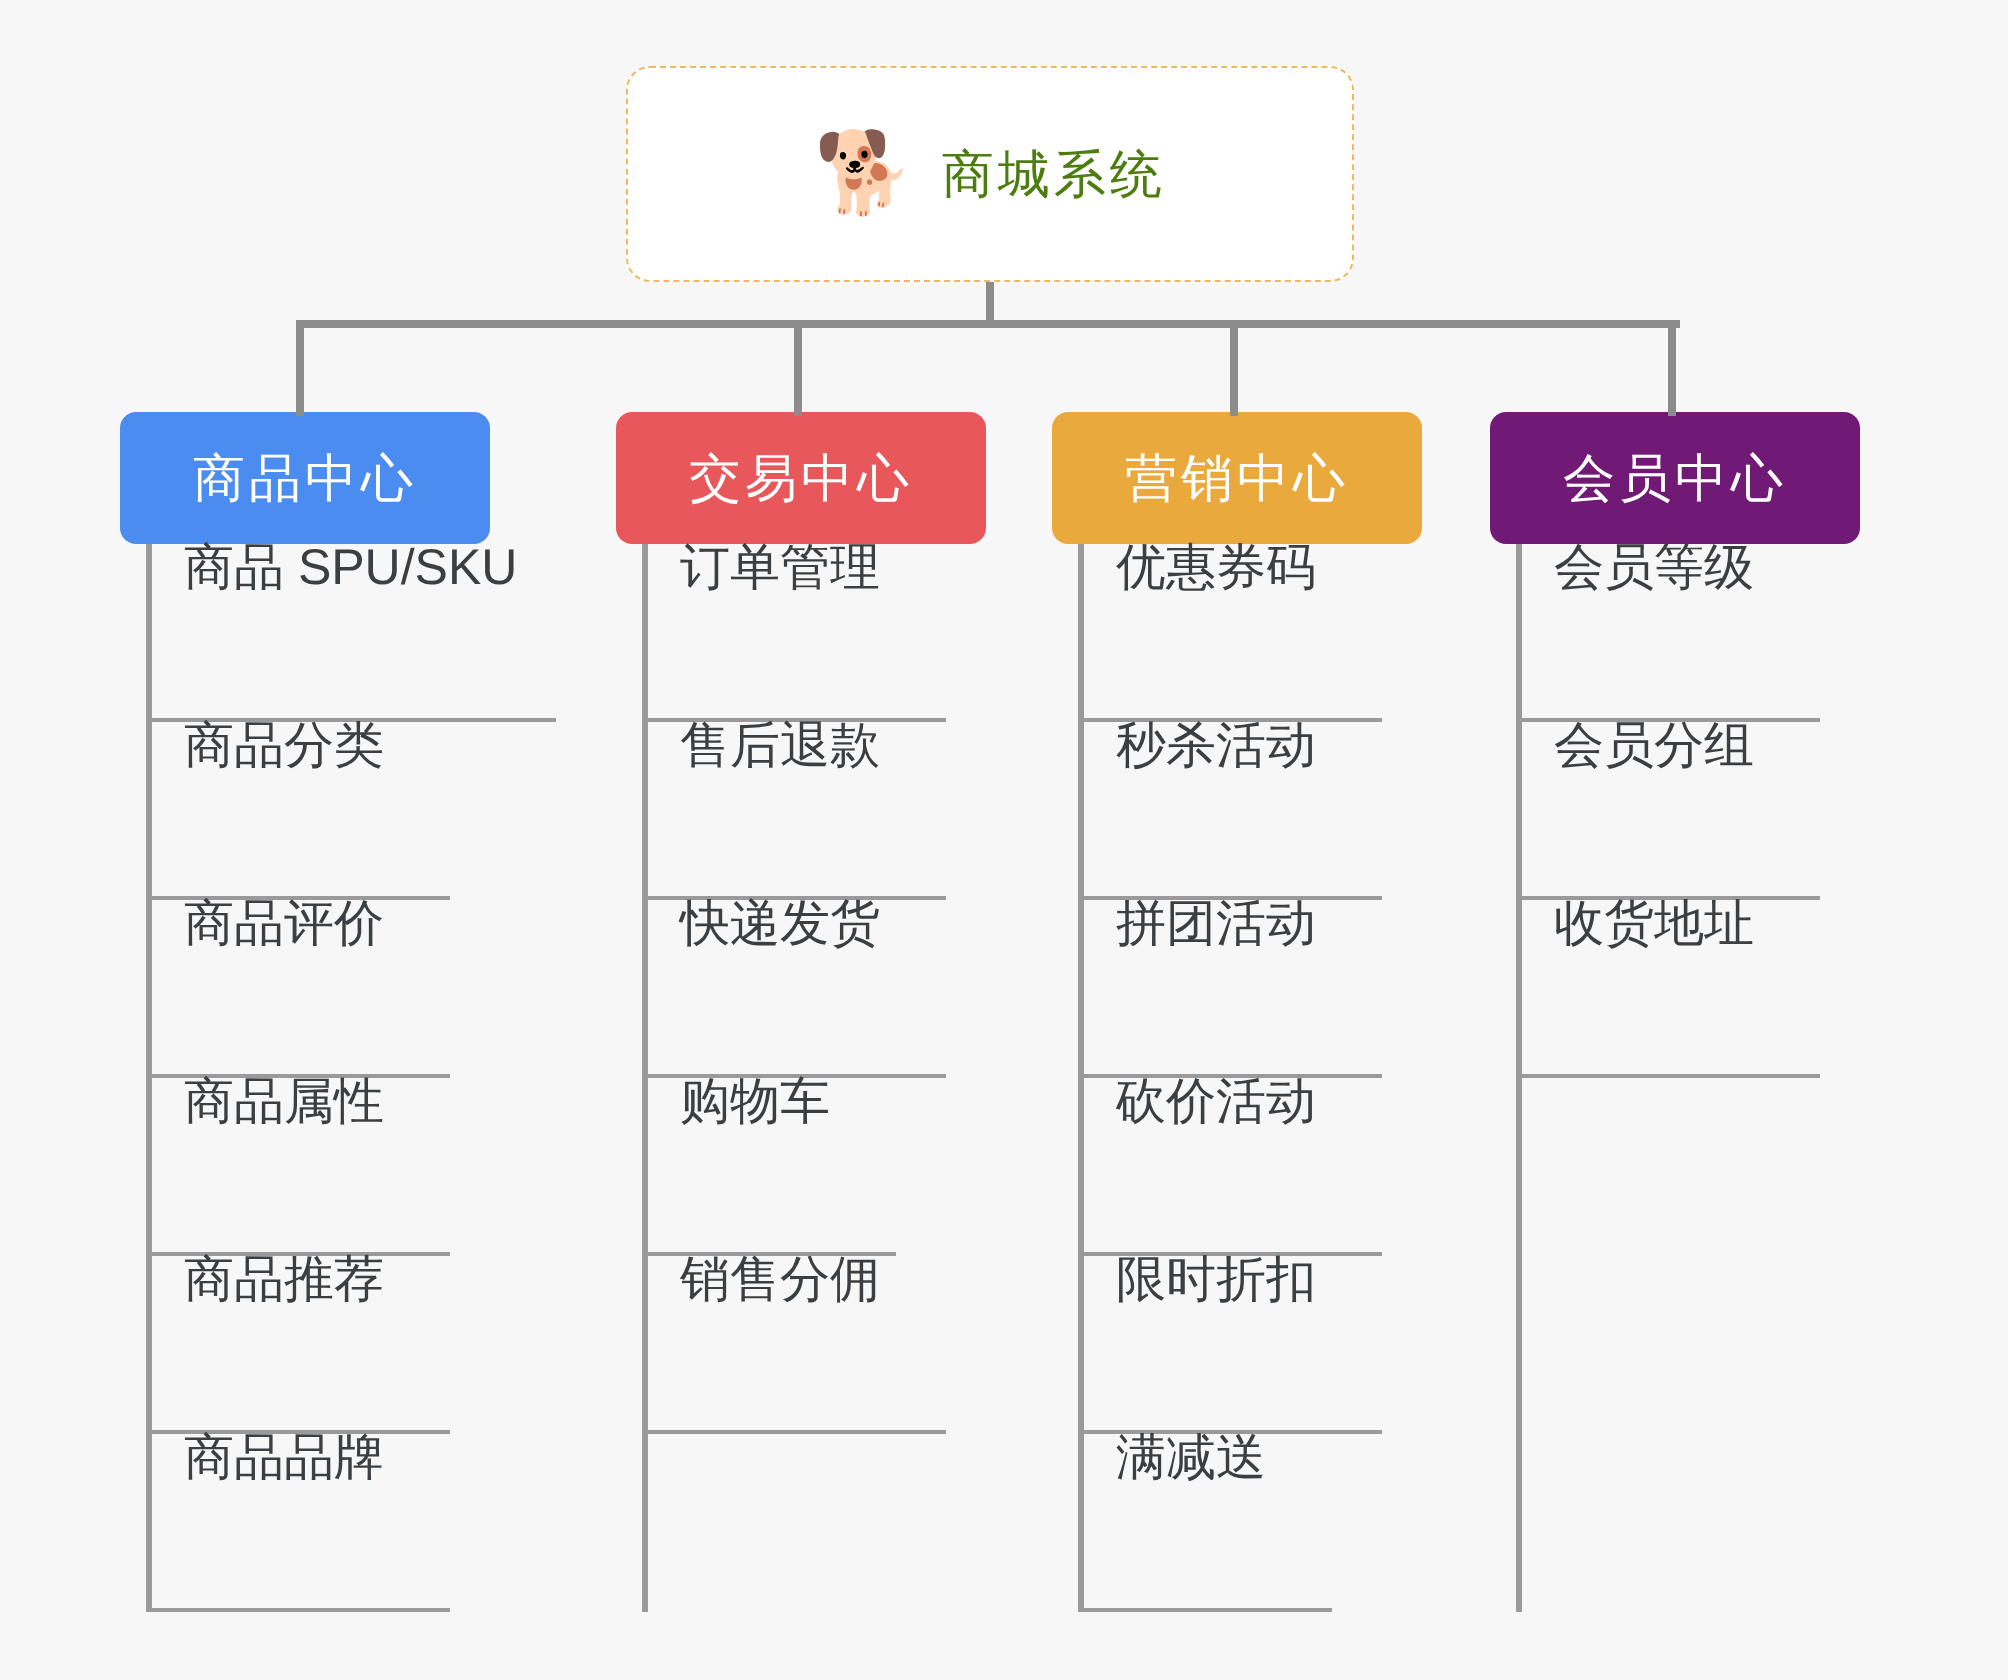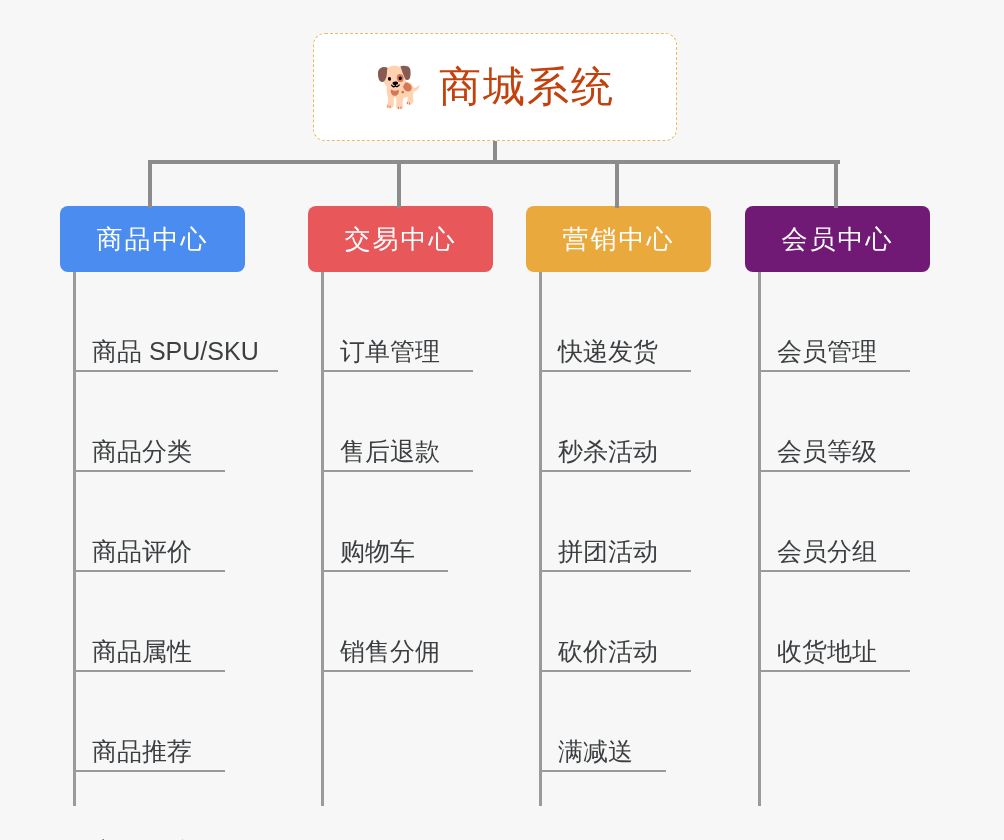--- a/index.html
+++ b/index.html
@@ -36,22 +36,22 @@
     align-items: center;
     justify-content: center;
     gap: 14px;
   }
   .root-emoji {
     font-size: 40px;
     line-height: 1;
     display: block;
   }
   .root-title {
-    font-size: 42px;
-    color: #c2410c;
+    font-size: 26px;
+    color: #4d7c0f;
     letter-spacing: 2px;
     white-space: nowrap;
     line-height: 1;
   }
 
   
   .conn {
     position: absolute;
     background: #8c8c8c;
   }
@@ -106,24 +106,23 @@
   }
 
   .leaf-list {
     position: relative;
     margin: 0;
     padding: 0;
     list-style: none;
   }
   .leaf {
     position: relative;
-    height: 100px;
+    height: 89px;
     box-sizing: border-box;
     display: flex;
-    align-items: flex-end;
     padding-left: 32px;
   }
   .leaf-label {
     font-size: 25px;
     color: #3c3f41;
     line-height: 1;
     padding-bottom: 8px;
     white-space: nowrap;
   }
   .leaf-underline {
@@ -188,67 +187,71 @@
         <ul class="leaf-list">
           <li class="leaf">
             <span class="leaf-label">订单管理</span>
             <div class="leaf-underline" style="width: 152px;"></div>
           </li>
           <li class="leaf">
             <span class="leaf-label">售后退款</span>
             <div class="leaf-underline" style="width: 152px;"></div>
           </li>
           <li class="leaf">
+            <span class="leaf-label">快递发货</span>
+            <div class="leaf-underline" style="width: 152px;"></div>
+          </li>
+          <li class="leaf">
             <span class="leaf-label">购物车</span>
             <div class="leaf-underline" style="width: 127px;"></div>
           </li>
           <li class="leaf">
             <span class="leaf-label">销售分佣</span>
             <div class="leaf-underline" style="width: 152px;"></div>
           </li>
         </ul>
       </div>
       <div class="column" style="left: 526px;">
         <div class="cat-header" style="background: rgb(234, 169, 60);">
           <span class="cat-header-label">营销中心</span>
         </div>
         <div class="trunk" style="height: 534px;"></div>
         <ul class="leaf-list">
           <li class="leaf">
-            <span class="leaf-label">快递发货</span>
+            <span class="leaf-label">优惠券码</span>
             <div class="leaf-underline" style="width: 152px;"></div>
           </li>
           <li class="leaf">
             <span class="leaf-label">秒杀活动</span>
             <div class="leaf-underline" style="width: 152px;"></div>
           </li>
           <li class="leaf">
             <span class="leaf-label">拼团活动</span>
             <div class="leaf-underline" style="width: 152px;"></div>
           </li>
           <li class="leaf">
             <span class="leaf-label">砍价活动</span>
+            <div class="leaf-underline" style="width: 152px;"></div>
+          </li>
+          <li class="leaf">
+            <span class="leaf-label">限时折扣</span>
             <div class="leaf-underline" style="width: 152px;"></div>
           </li>
           <li class="leaf">
             <span class="leaf-label">满减送</span>
             <div class="leaf-underline" style="width: 127px;"></div>
           </li>
         </ul>
       </div>
       <div class="column" style="left: 745px;">
         <div class="cat-header" style="background: #701a75;">
           <span class="cat-header-label">会员中心</span>
         </div>
         <div class="trunk" style="height: 534px;"></div>
         <ul class="leaf-list">
-          <li class="leaf">
-            <span class="leaf-label">会员管理</span>
-            <div class="leaf-underline" style="width: 152px;"></div>
-          </li>
           <li class="leaf">
             <span class="leaf-label">会员等级</span>
             <div class="leaf-underline" style="width: 152px;"></div>
           </li>
           <li class="leaf">
             <span class="leaf-label">会员分组</span>
             <div class="leaf-underline" style="width: 152px;"></div>
           </li>
           <li class="leaf">
             <span class="leaf-label">收货地址</span>

